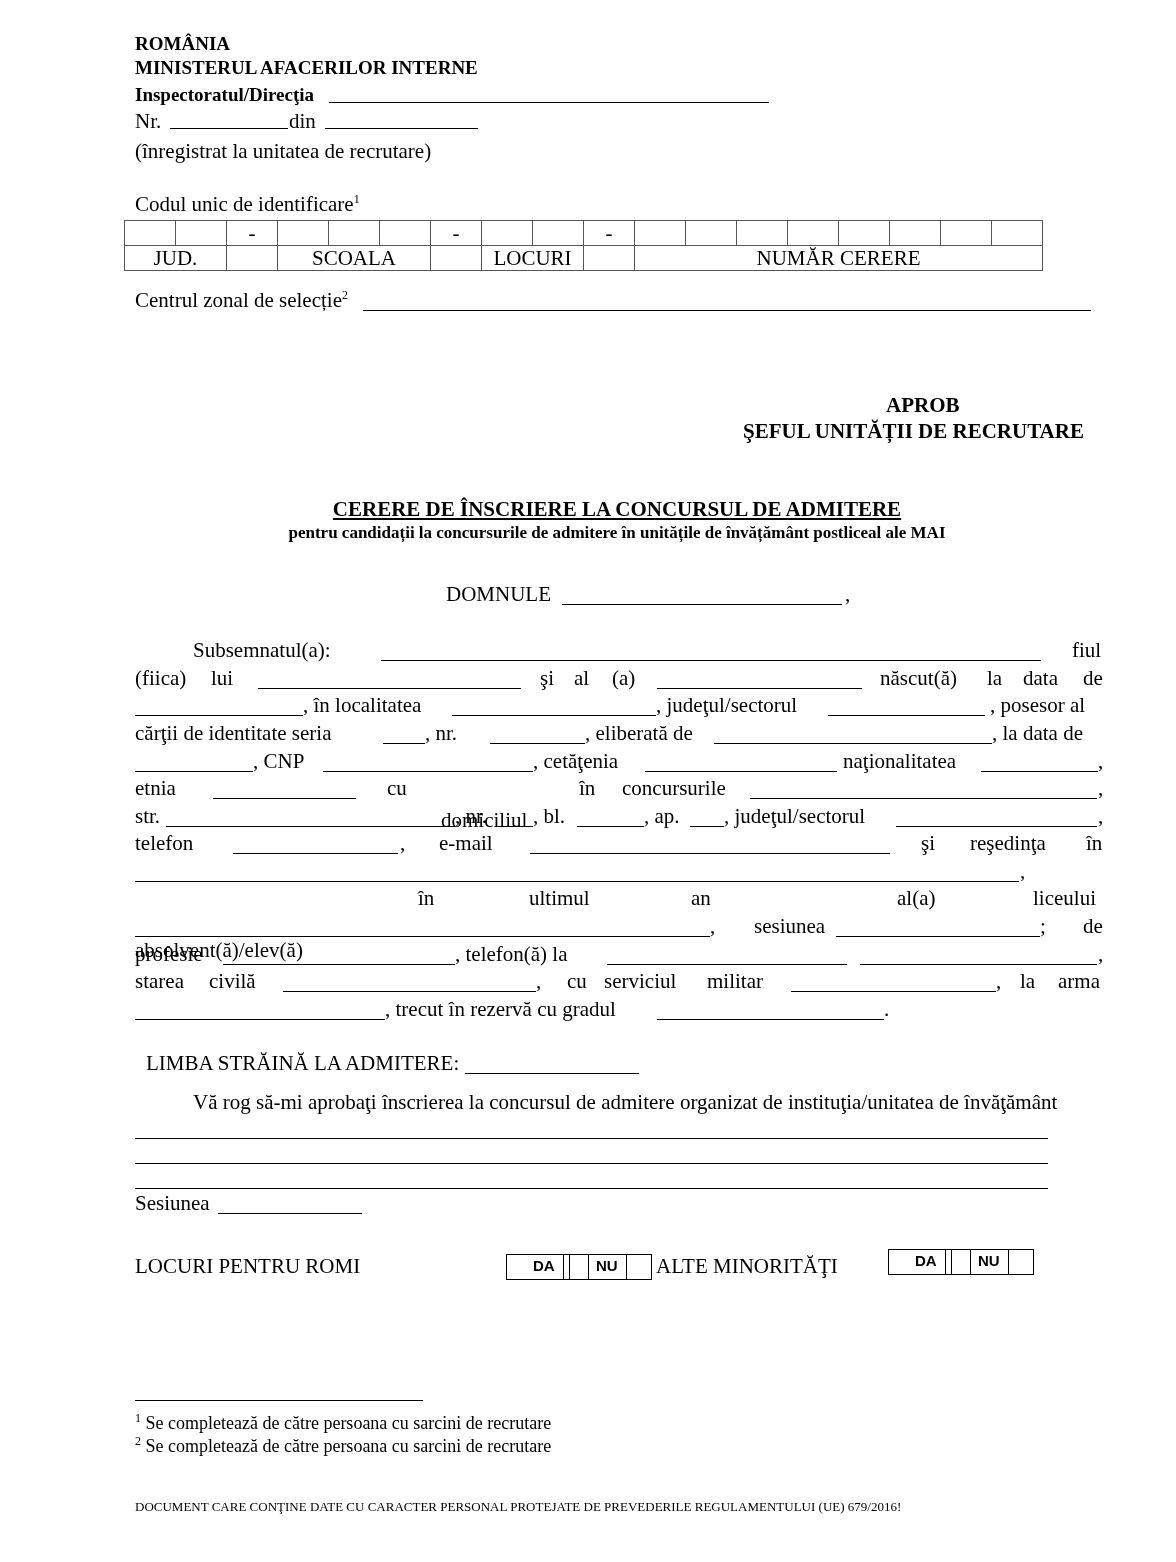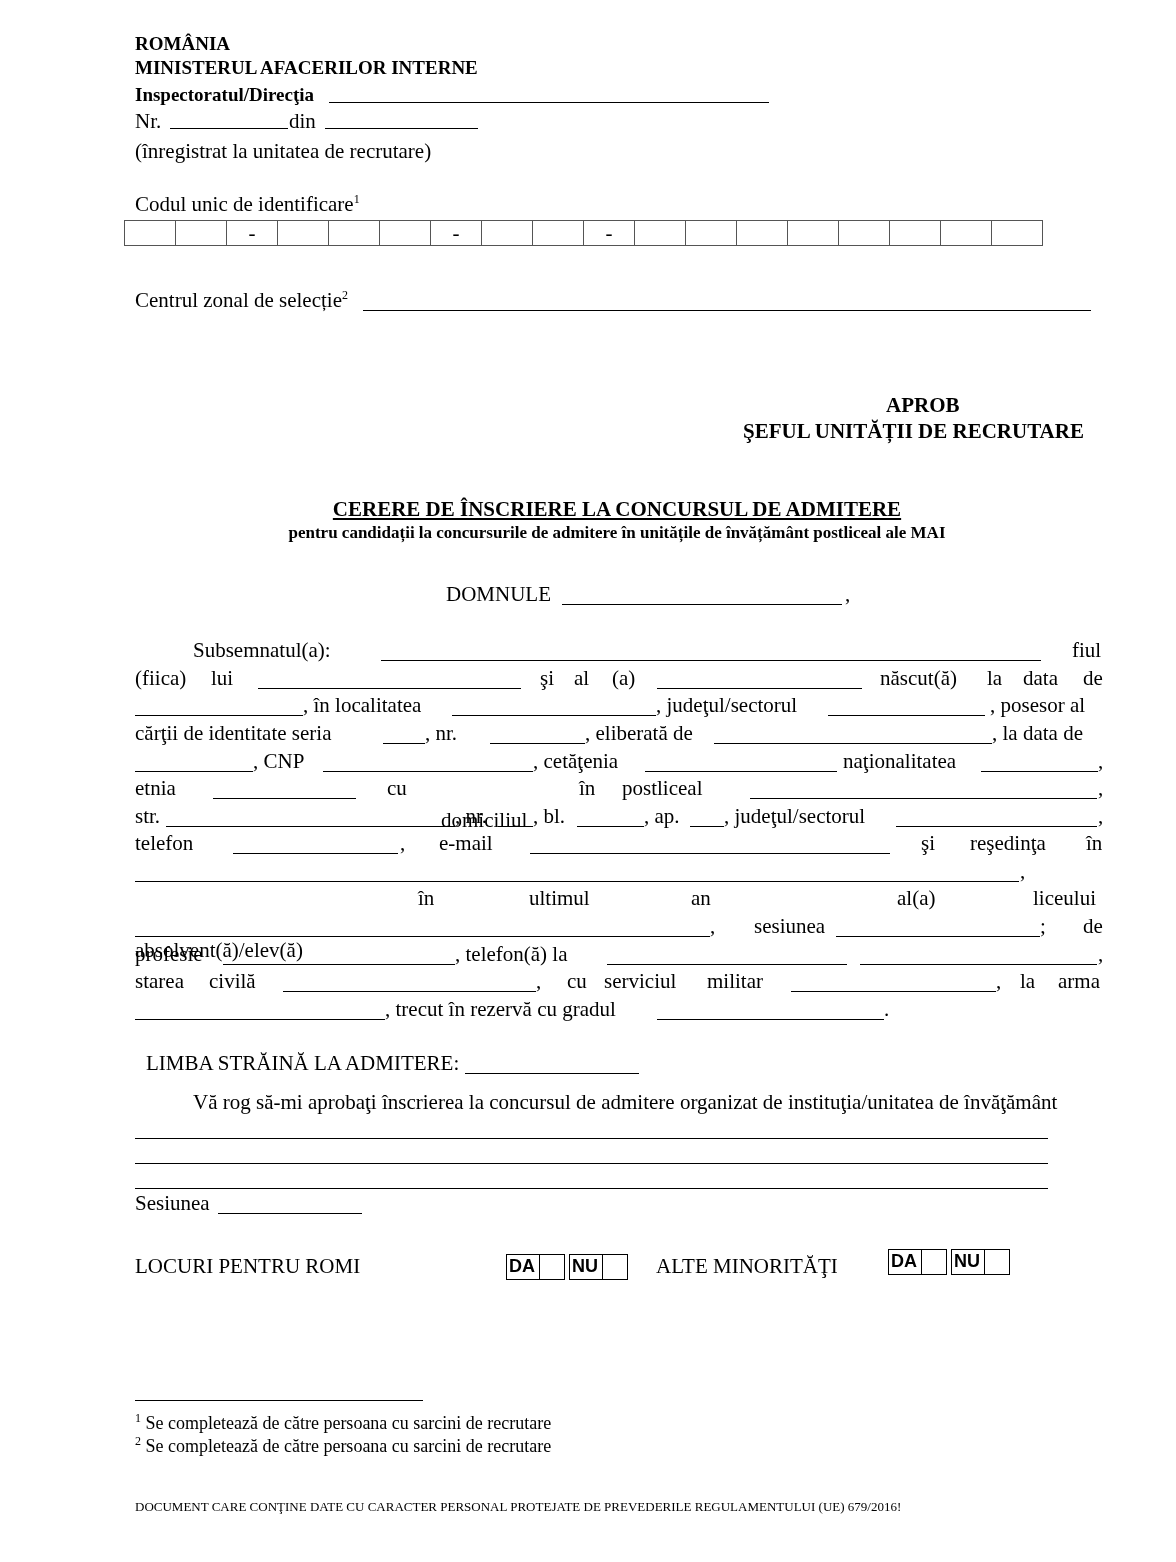--- a/index.html
+++ b/index.html
@@ -9,21 +9,21 @@
   .t { font-size:21px; line-height:24px; }
   .b { font-weight:bold; }
   .blank { position:absolute; height:0; border-bottom:1.3px solid #000; }
   sup { font-size:12px; vertical-align:super; line-height:0; }
   table.code { position:absolute; left:124px; top:220px; border-collapse:collapse; }
   table.code td { border:1.3px solid #555; height:24px; padding:0; text-align:center;
                   font-size:21px; line-height:24px; width:50px; }
   .chk { position:absolute; top:1254px; height:26px; display:flex; }
   .chk .box { border:1.5px solid #000; height:24px; display:flex; }
   .chk .lbl { font-family:"Liberation Sans","DejaVu Sans",sans-serif; font-weight:bold;
-              font-size:18px; width:30px; padding-left:2px; line-height:22px; border-right:1.5px solid #000; }
+              font-size:15px; width:30px; padding-left:2px; line-height:22px; border-right:1.5px solid #000;margin-left:24px; }
   .chk .empty { width:24px; }
   .hr-foot { position:absolute; left:135px; top:1400px; width:288px; border-top:1.5px solid #000; }
   .u { text-decoration:underline; }
 </style>
 </head>
 <body>
 
 <div class="abs t b" style="left:135px;top:32px;font-size:19px;">ROMÂNIA</div>
 <div class="abs t b" style="left:135px;top:56px;font-size:19px;">MINISTERUL AFACERILOR INTERNE</div>
 <div class="abs t b" style="left:135px;top:83px;font-size:19px;">Inspectoratul/Direcţia</div>
@@ -49,20 +49,29 @@
     <td></td>
     <td>-</td>
     <td></td>
     <td></td>
     <td></td>
     <td></td>
     <td></td>
     <td></td>
     <td></td>
     <td></td>
+  </tr>
+  <tr>
+    <td colspan="2">JUD.</td>
+    <td></td>
+    <td colspan="3">SCOALA</td>
+    <td></td>
+    <td colspan="2">LOCURI</td>
+    <td></td>
+    <td colspan="8">NUMĂR CERERE</td>
   </tr>
 </tbody>
   </table>
 <div class="abs t" style="left:135px;top:288px;text-align:center;"><span>Centrul zonal de selecție</span><sup>2</sup></div>
 <div class="blank" style="left:363px;top:290px;width:728px;height:20px;"></div>
 
 <div class="abs t b" style="left:886px;top:393px;">APROB</div>
 <div class="abs t b" style="left:743px;top:419px;">ŞEFUL UNITĂȚII DE RECRUTARE</div>
 
 <div class="abs t b u" style="left:0;width:1234px;text-align:center;top:497px;">CERERE DE ÎNSCRIERE LA CONCURSUL DE ADMITERE</div>
@@ -110,21 +119,21 @@
 <div class="blank" style="left:645px;top:751px;width:192px;height:20px;"></div>
 <div class="abs t" style="left:843px;top:749px;">naţionalitatea</div>
 <div class="blank" style="left:981px;top:751px;width:117px;height:20px;"></div>
 <div class="abs t" style="left:1098px;top:749px;">,</div>
 
 <div class="abs t" style="left:135px;top:776px;">etnia</div>
 <div class="blank" style="left:213px;top:778px;width:143px;height:20px;"></div>
 <div class="abs t" style="left:387px;top:776px;">cu</div>
 <div class="abs t" style="left:441px;top:776px;margin-top:32px;">domiciliul</div>
 <div class="abs t" style="left:579px;top:776px;">în</div>
-<div class="abs t" style="left:622px;top:776px;">postliceal</div>
+<div class="abs t" style="left:622px;top:776px;">concursurile</div>
 <div class="blank" style="left:750px;top:778px;width:347px;height:20px;"></div>
 <div class="abs t" style="left:1098px;top:776px;">,</div>
 
 <div class="abs t" style="left:135px;top:804px;">str.</div>
 <div class="blank" style="left:166px;top:806px;width:289px;height:20px;"></div>
 <div class="abs t" style="left:455px;top:804px;">, nr.</div>
 <div class="blank" style="left:498px;top:806px;width:35px;height:20px;"></div>
 <div class="abs t" style="left:533px;top:804px;">, bl.</div>
 <div class="blank" style="left:577px;top:806px;width:67px;height:20px;"></div>
 <div class="abs t" style="left:644px;top:804px;">, ap.</div>

